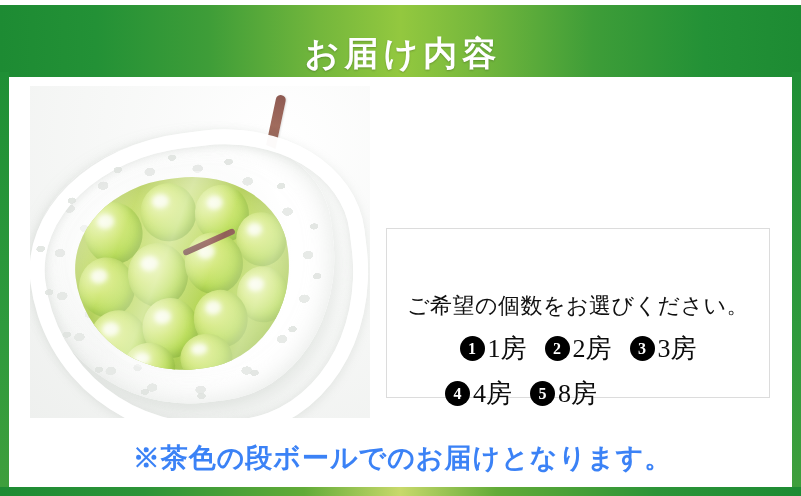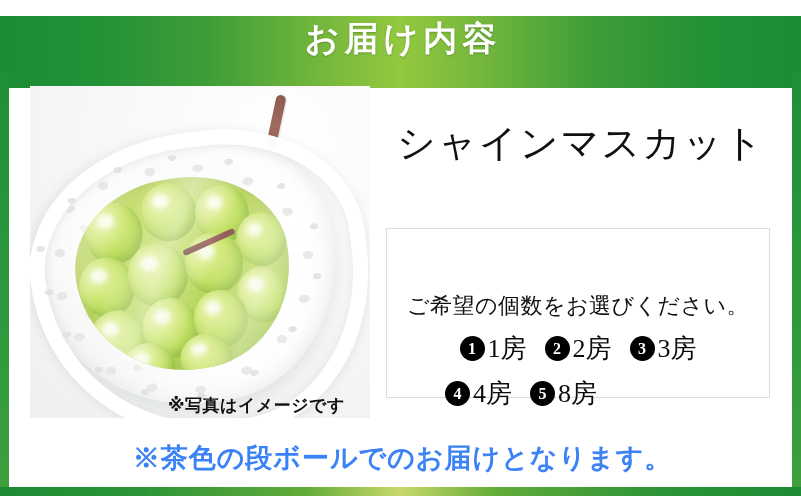--- a/index.html
+++ b/index.html
@@ -38,29 +38,29 @@
     left: 0; right: 0; bottom: 0;
     height: 9px;
     background: linear-gradient(to right,
         #1d8b33 0%, #2c9438 18%, #62ab38 38%, #c8d96b 50%,
         #62ab38 62%, #2c9438 82%, #1d8b33 100%);
   }
 
   
   .header {
     position: absolute;
-    top: 16px; left: 0;
+    top: 5px; left: 0;
     width: 801px;
     height: 72px;
     background: linear-gradient(to right,
         #1d8b33 0%, #239136 12%, #3e9d38 26%,
         #74b73c 40%, #93c83f 50%, #74b73c 60%,
         #3e9d38 74%, #239136 88%, #1d8b33 100%);
     display: flex;
-    align-items: flex-start;
+    align-items: flex-end;
     justify-content: center;
   }
   .header-title {
     color: #ffffff;
     font-family: "Liberation Serif", "DejaVu Serif", serif;
     font-size: 34px;
     font-weight: 700;
     letter-spacing: 5px;
     text-shadow: 0 1px 2px rgba(0,0,0,0.22);
     padding-left: 5px;
@@ -401,23 +401,21 @@
       </div>
       <div class="stem3"></div>
       <div class="film"></div>
 
       <div class="rim"></div>
       <div class="rim-notches"></div>
 
     </div>
   </div>
 
-  <div class="photo-caption">※写真はイメージです</div>
-
-  <div class="product-title">シャインマスカット</div>
+
 
   <div class="options-box">
     <div class="options-prompt">ご希望の個数をお選びください。</div>
 
     <div class="options-row">
       <div class="option-item">
         <span class="option-bullet">1</span>
         <span>1房</span>
       </div>
       <div class="option-item">

